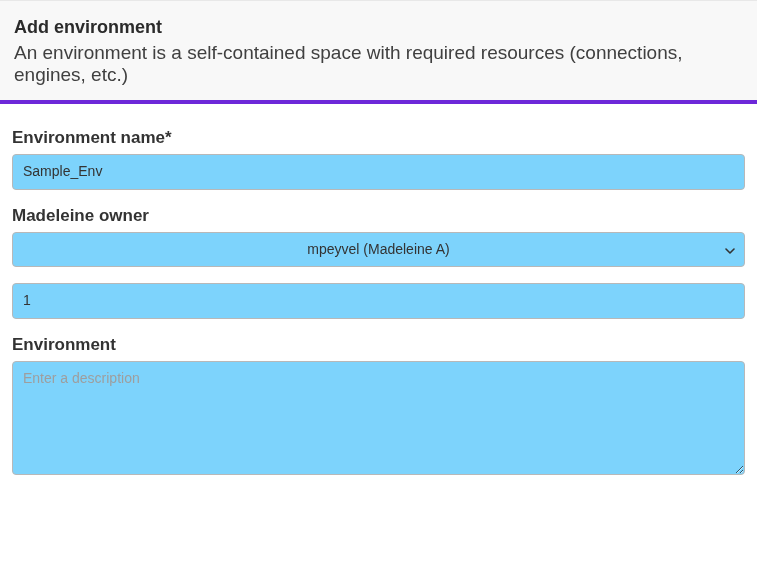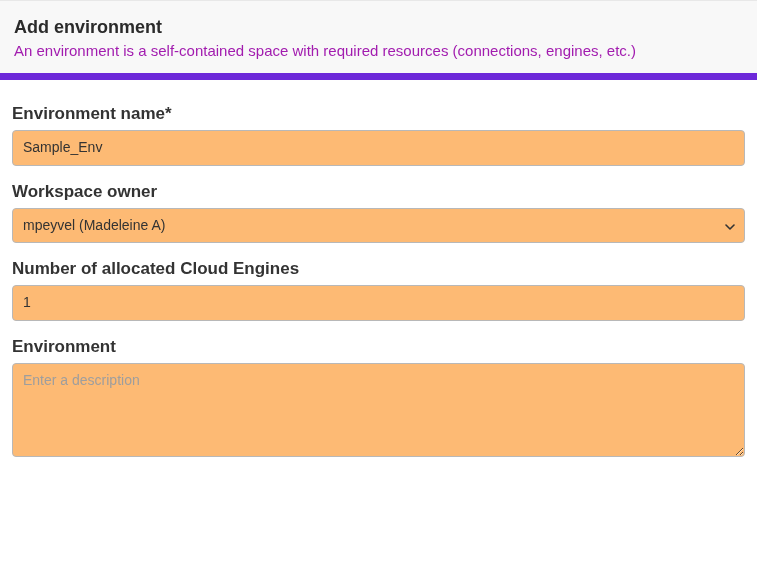--- a/index.html
+++ b/index.html
@@ -9,32 +9,32 @@
     }
     body {
       font-family: "Segoe UI", Arial, sans-serif;
       background: #fff;
       color: #333;
       width: 757px;
     }
     .header {
       background: #f8f8f8;
       border-top: 1px solid #e8e8e8;
-      border-bottom: 7px solid #6d28d9;
+      border-bottom: 4px solid #6d28d9;
       padding: 16px 14px 14px 14px;
     }
     .header-title {
       font-size: 18px;
       font-weight: 700;
       color: #2b2b2b;
       margin-bottom: 4px;
     }
     .header-desc {
-      font-size: 15px;
-      color: #a21caf;
+      font-size: 19px;
+      color: #404040;
     }
     .form-area {
       padding: 24px 12px 16px 12px;
     }
     .form-group {
       margin-bottom: 16px;
     }
     .form-label {
       display: block;
       font-size: 17px;
@@ -43,42 +43,43 @@
       margin-bottom: 6px;
     }
     .form-input, .form-select, .form-textarea {
       width: 100%;
       font-size: 14px;
       font-family: inherit;
       color: #333;
       padding: 7px 10px;
       border: 1px solid #b8b8b8;
       border-radius: 4px;
-      background: #fdba74;
+      background: #7dd3fc;
       line-height: 1.4;
     }
     .form-select {
       appearance: none;
       -webkit-appearance: none;
       -moz-appearance: none;
+      text-align: center;
     }
     .select-wrap {
       position: relative;
     }
     .select-chevron {
       position: absolute;
       right: 10px;
       top: 50%;
       transform: translateY(-50%);
       pointer-events: none;
       color: #333;
     }
     .form-textarea {
       resize: both;
-      height: 94px;
+      height: 114px;
       color: #333;
     }
     .form-textarea::placeholder {
       color: #9e9e9e;
     }
     .footer {
       display: flex;
       justify-content: flex-end;
       padding: 14px 12px 10px 12px;
     }
@@ -93,35 +94,34 @@
 
 <div class="form-area">
 
   <div class="form-group">
     <label class="form-label">Environment name*</label>
     <input type="text" class="form-input" value="Sample_Env" style="">
   </div>
 
 
   <div class="form-group">
-    <label class="form-label">Workspace owner</label>
+    <label class="form-label">Madeleine owner</label>
     <div class="select-wrap">
       <select class="form-select">
         <option>mpeyvel (Madeleine A)</option>
       </select>
       <span class="select-chevron">
         <svg width="10" height="6" viewBox="0 0 10 6">
             <path d="M1 1 L5 5 L9 1" fill="none" stroke="currentColor" stroke-width="1.6" stroke-linecap="round" stroke-linejoin="round"></path>
           </svg>
       </span>
     </div>
   </div>
 
   <div class="form-group">
-    <label class="form-label">Number of allocated Cloud Engines</label>
     <input type="text" class="form-input" value="1" style="">
   </div>
 
   <div class="form-group">
     <label class="form-label">Environment</label>
     <textarea class="form-textarea" placeholder="Enter a description" style=""></textarea>
   </div>
 
 </div>
 

